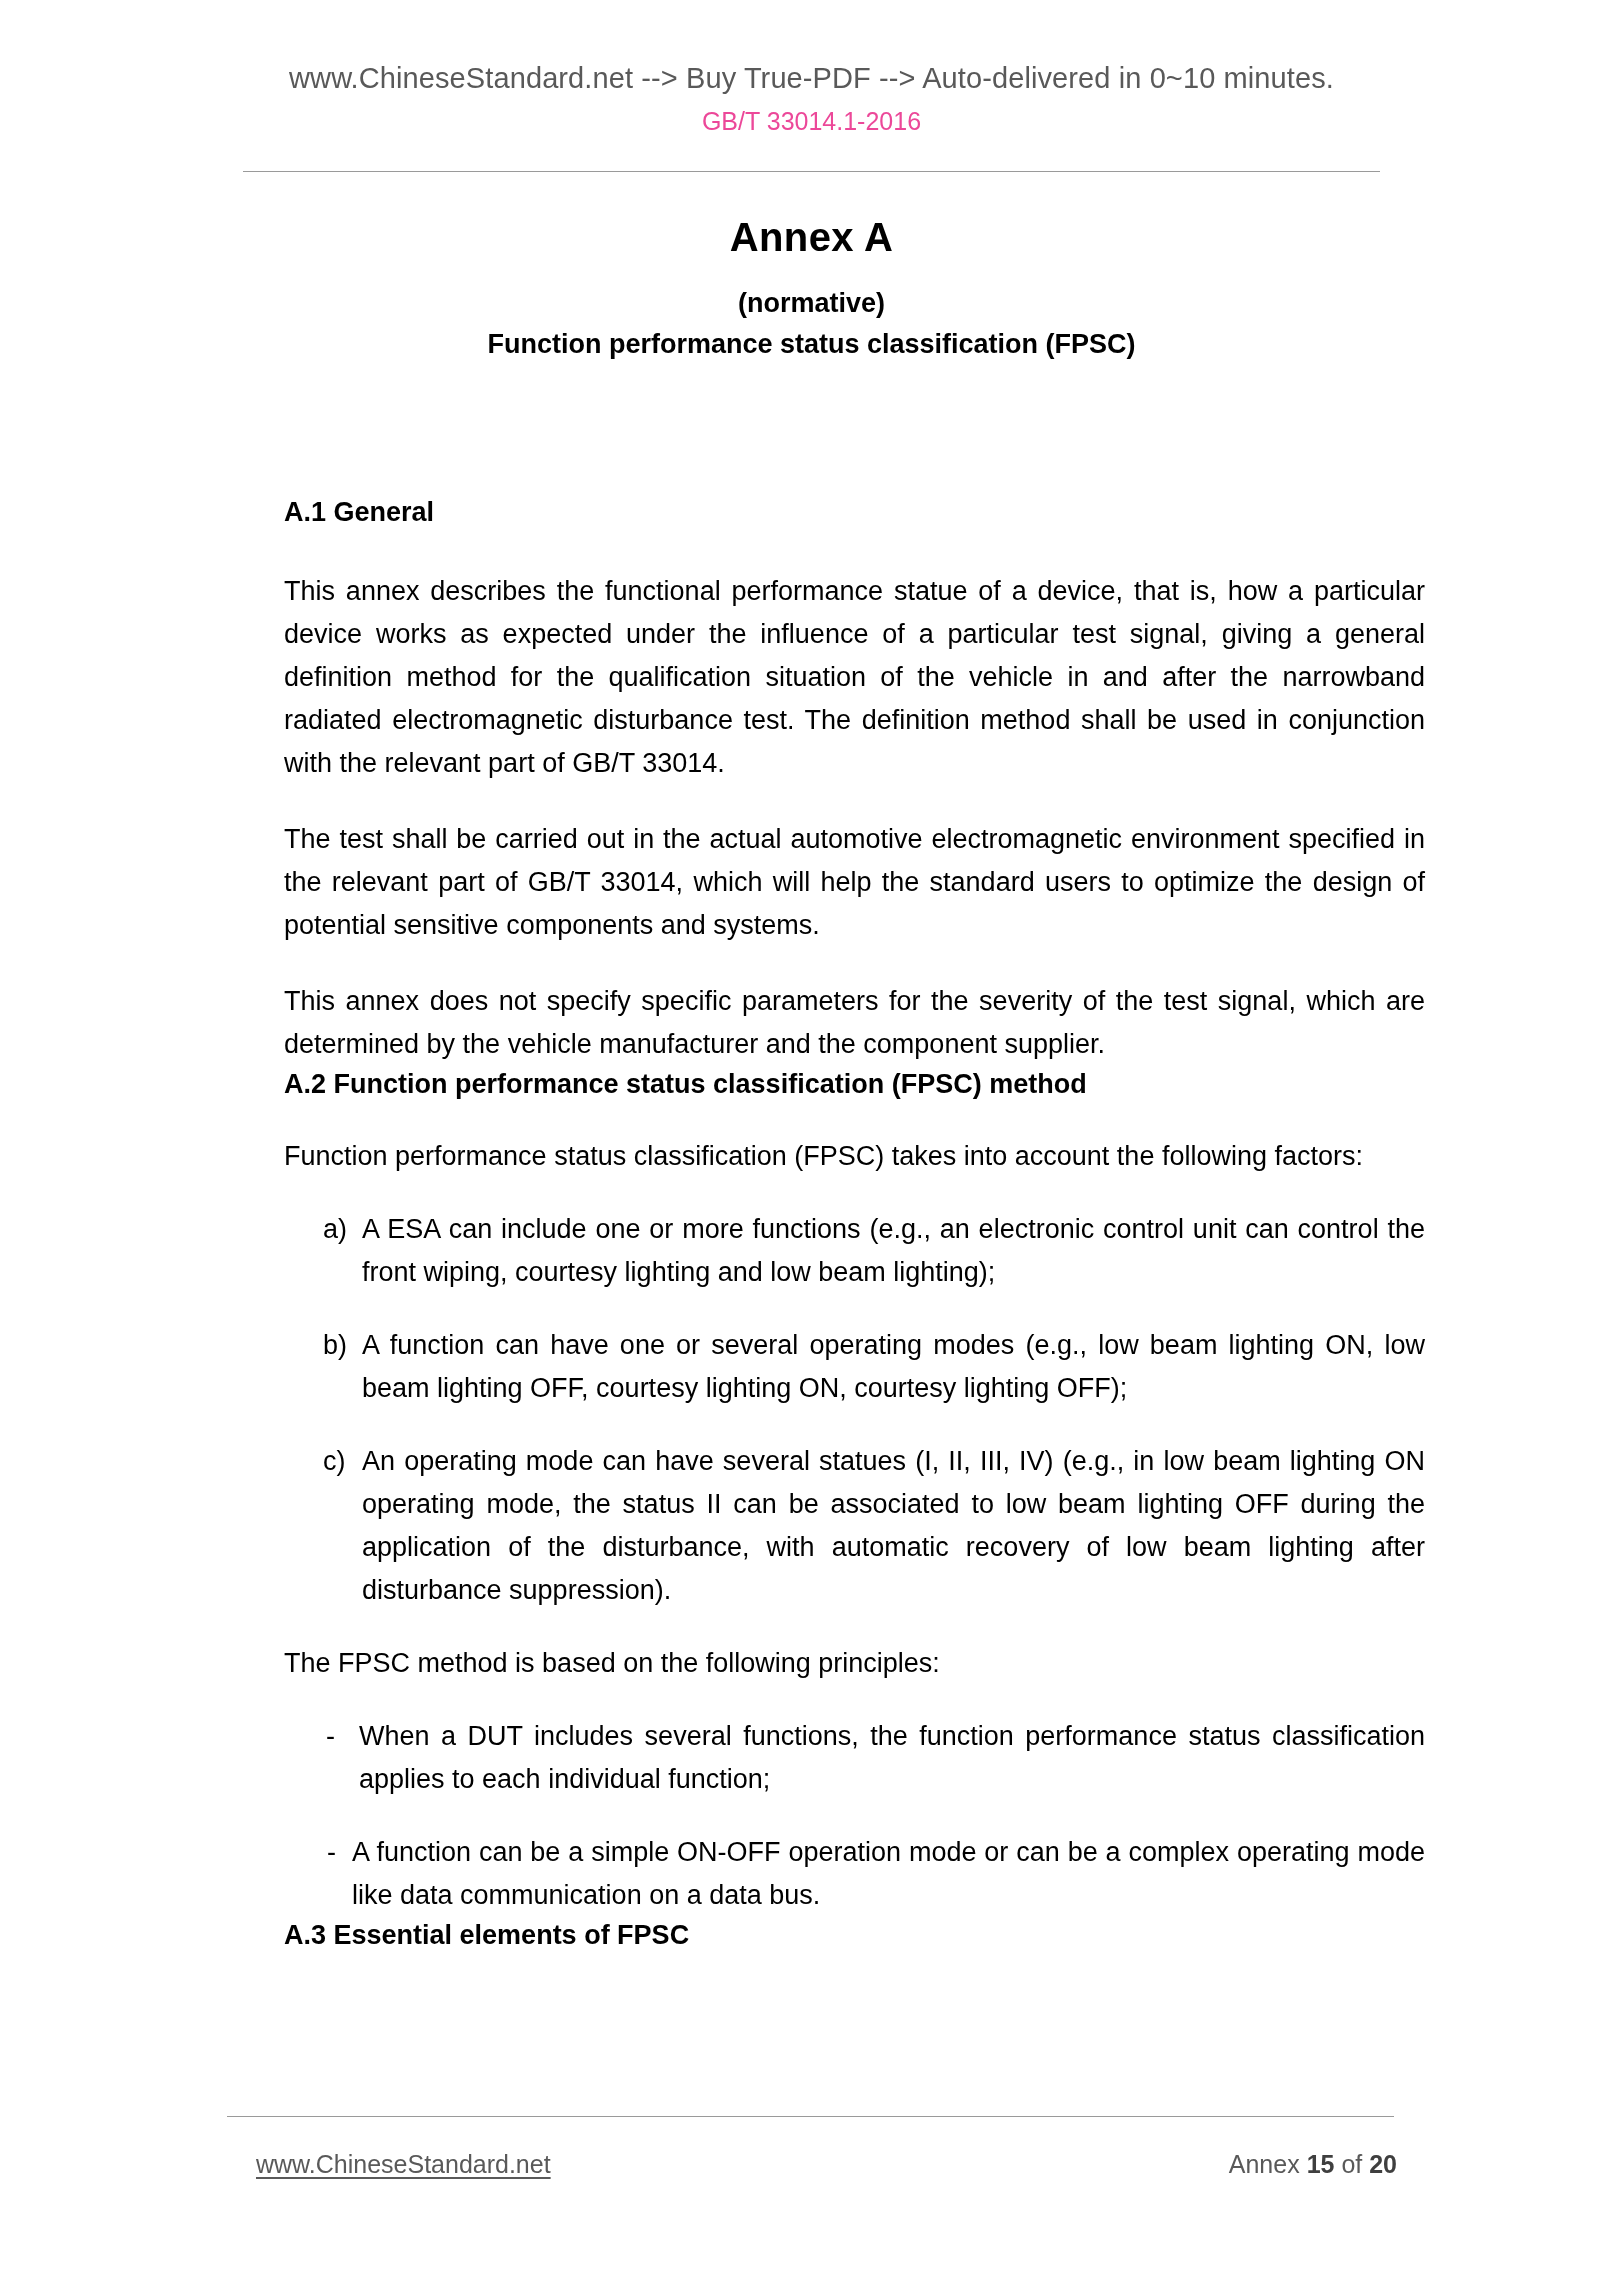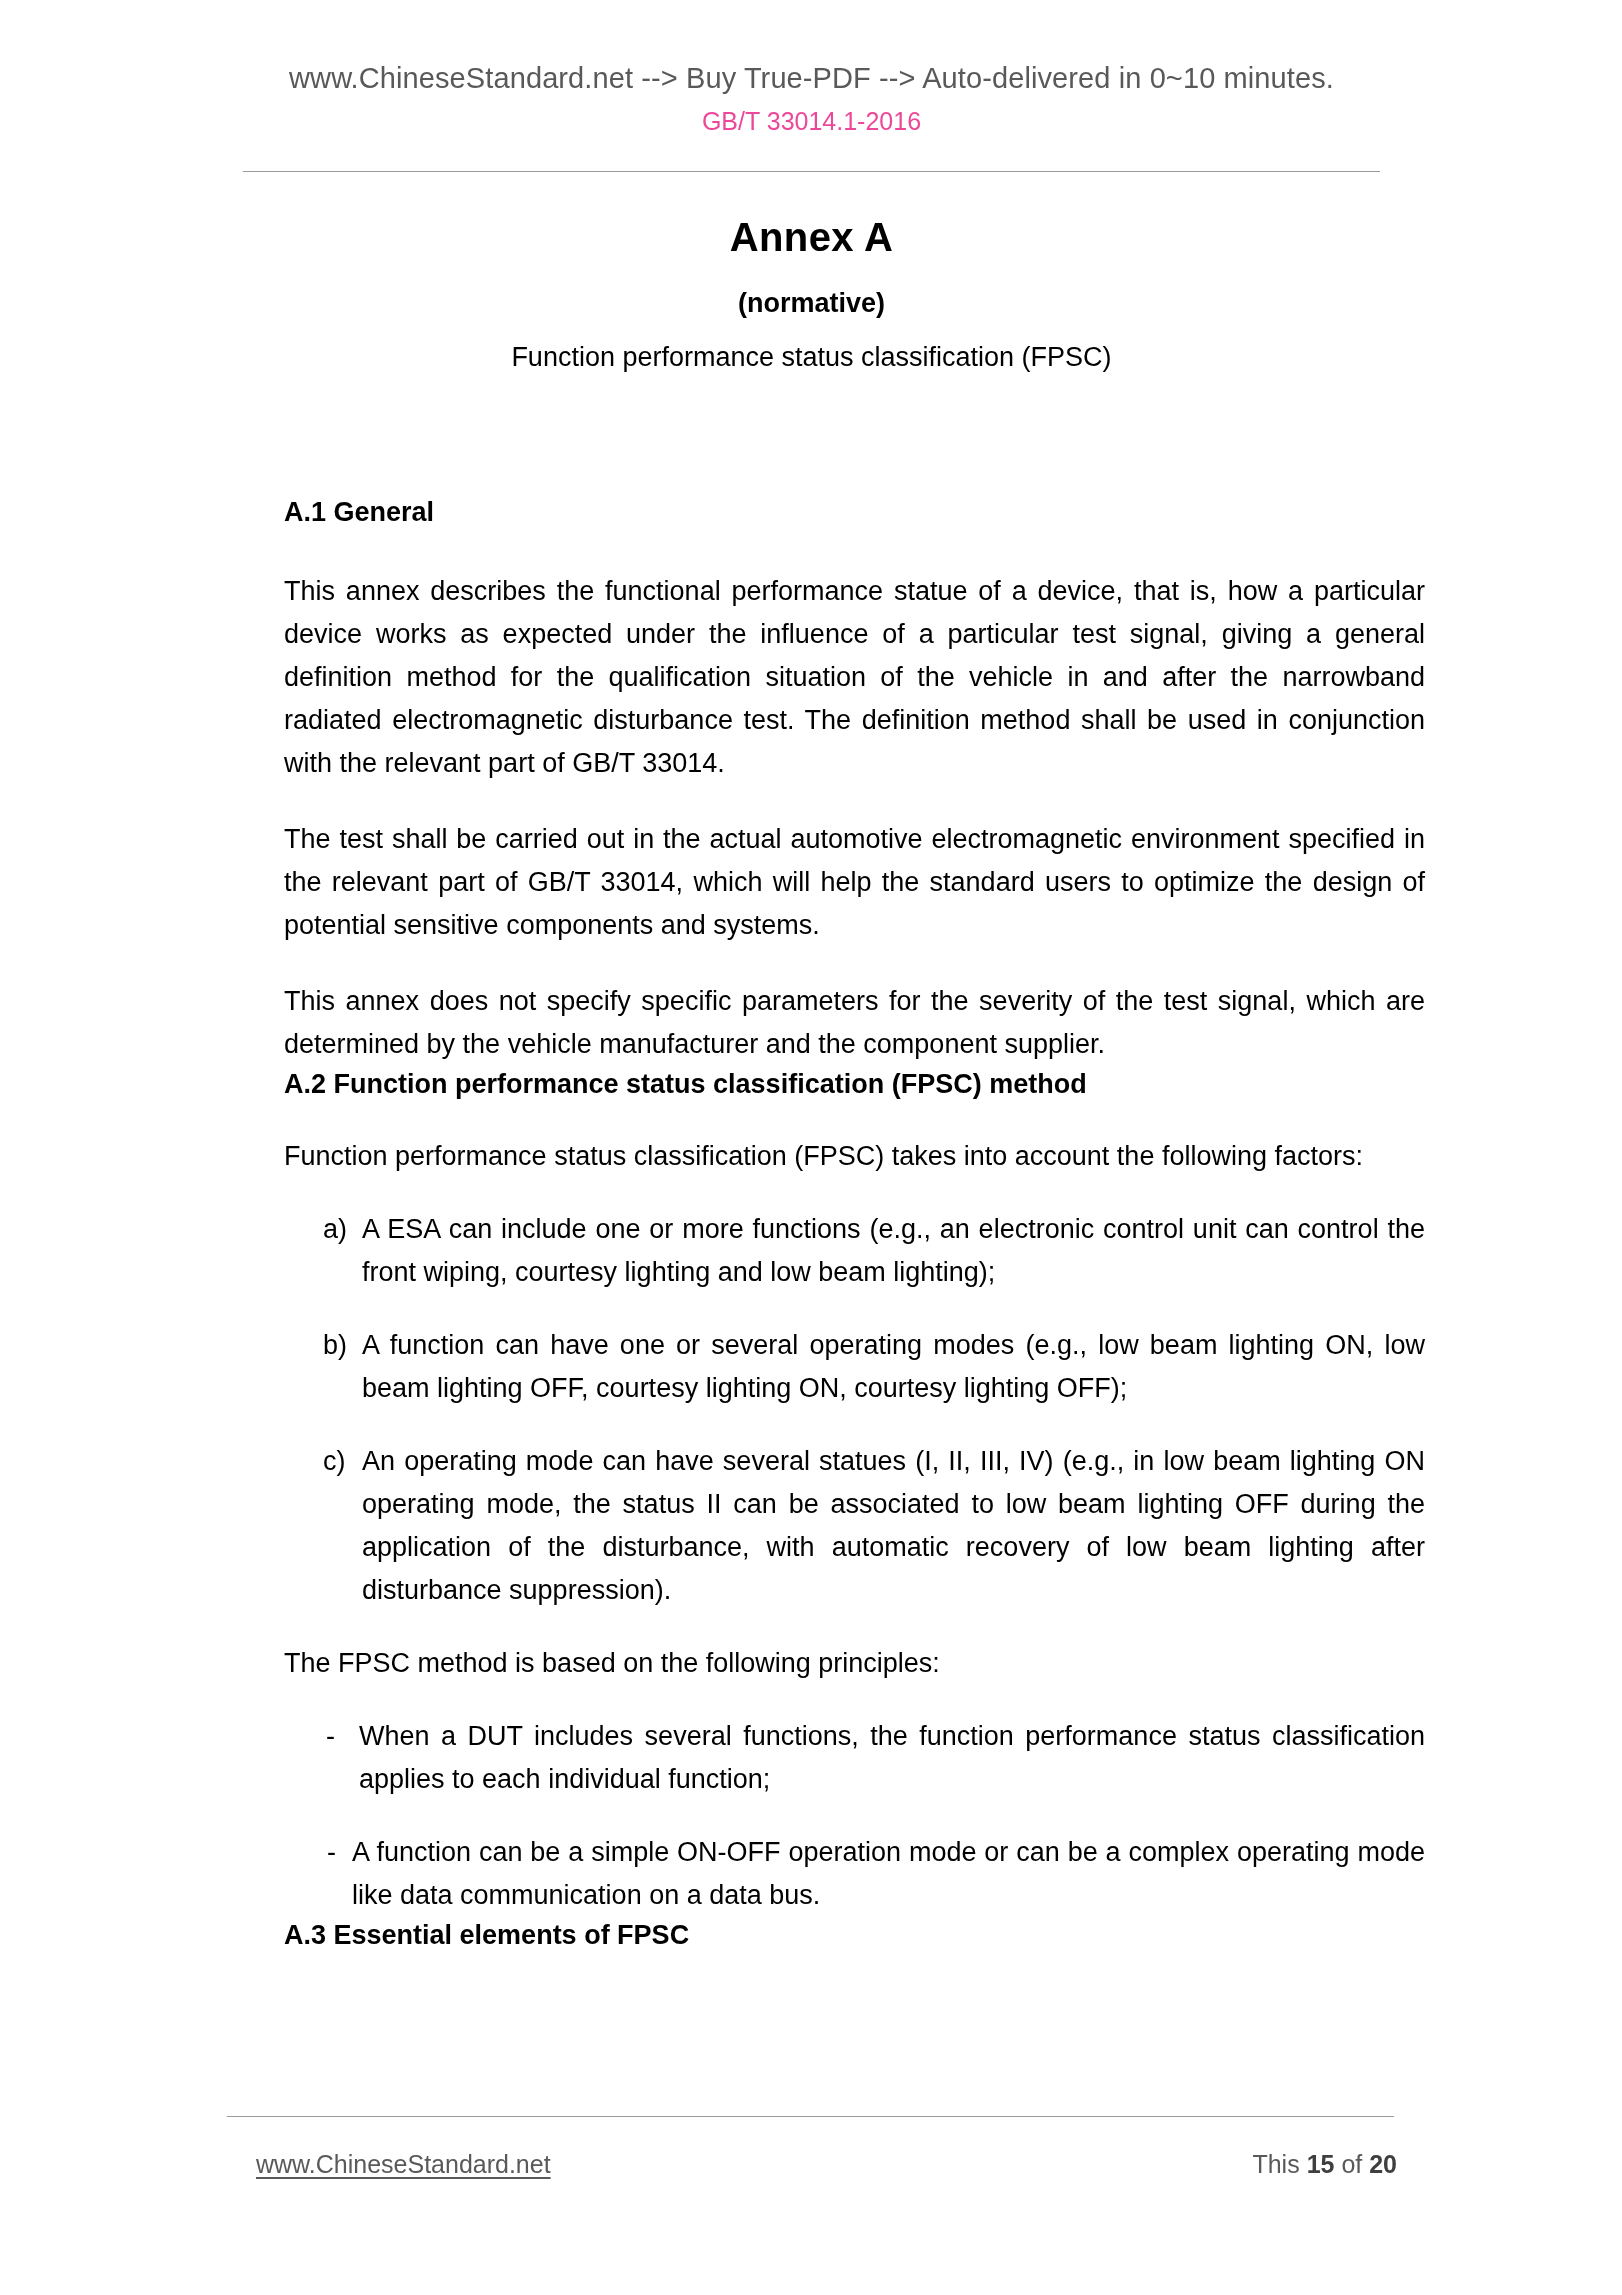--- a/index.html
+++ b/index.html
@@ -74,22 +74,22 @@
     letter-spacing: 0.4px;
   }
   .annex-normative {
     font-size: 27px;
     font-weight: bold;
     margin-top: 25px;
     line-height: 1.3;
   }
   .annex-subtitle {
     font-size: 27px;
-    font-weight: normal;
-    margin-top: 19px;
+    font-weight: bold;
+    margin-top: 6px;
     line-height: 1.3;
   }
 
   
   .body-col {
     position: absolute;
     top: 494px;
     left: 244px;
     width: 1141px;
     margin-left: 40px;
@@ -248,17 +248,17 @@
       </li>
     </ul>
 
     <h2 class="section-heading sec-a3">A.3 Essential elements of FPSC</h2>
 
   </div>
 
   <div class="rule rule-bottom"></div>
   <div class="page-footer">
     <a class="footer-link">www.ChineseStandard.net</a>
-    <div class="footer-page"><span>This </span><b>15</b><span> of </span><b>20</b></div>
+    <div class="footer-page"><span>Annex </span><b>15</b><span> of </span><b>20</b></div>
   </div>
 
 </div>
 
 
 </body></html>

